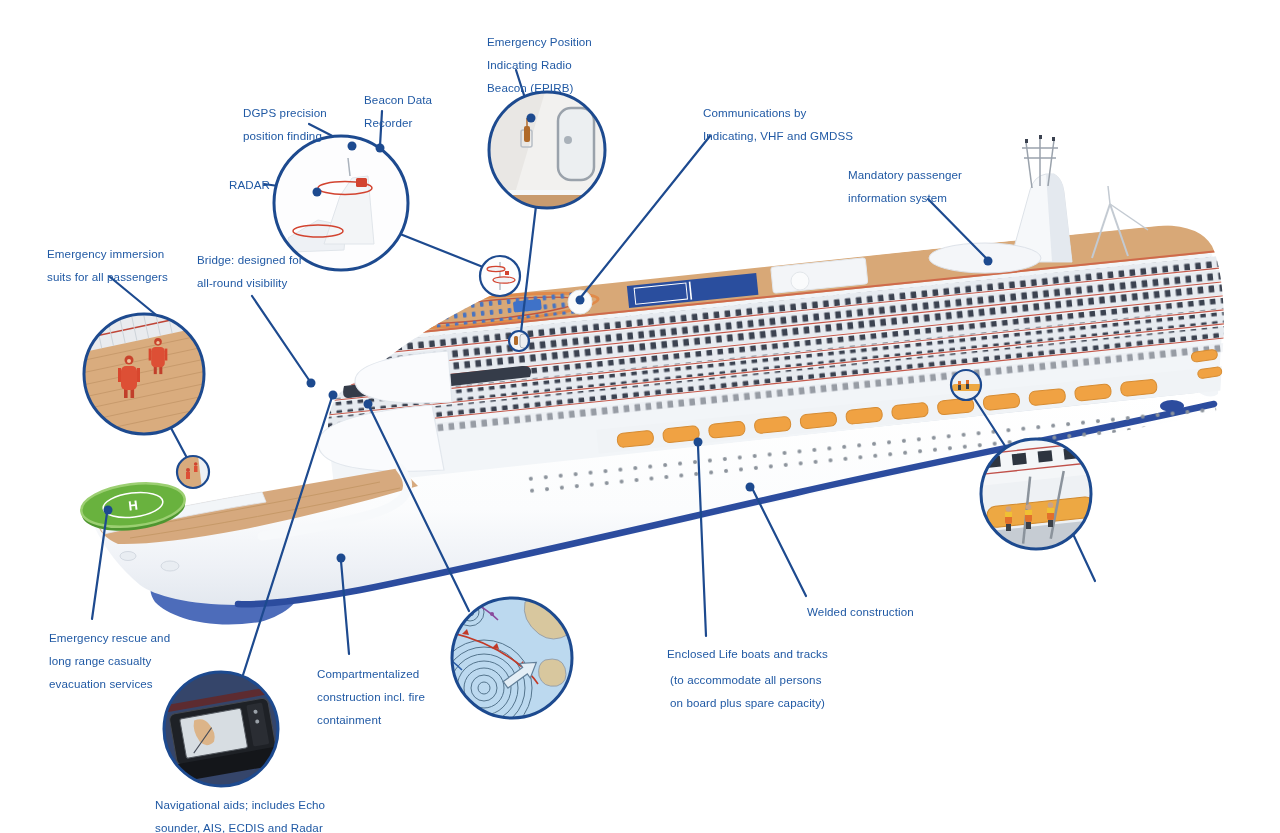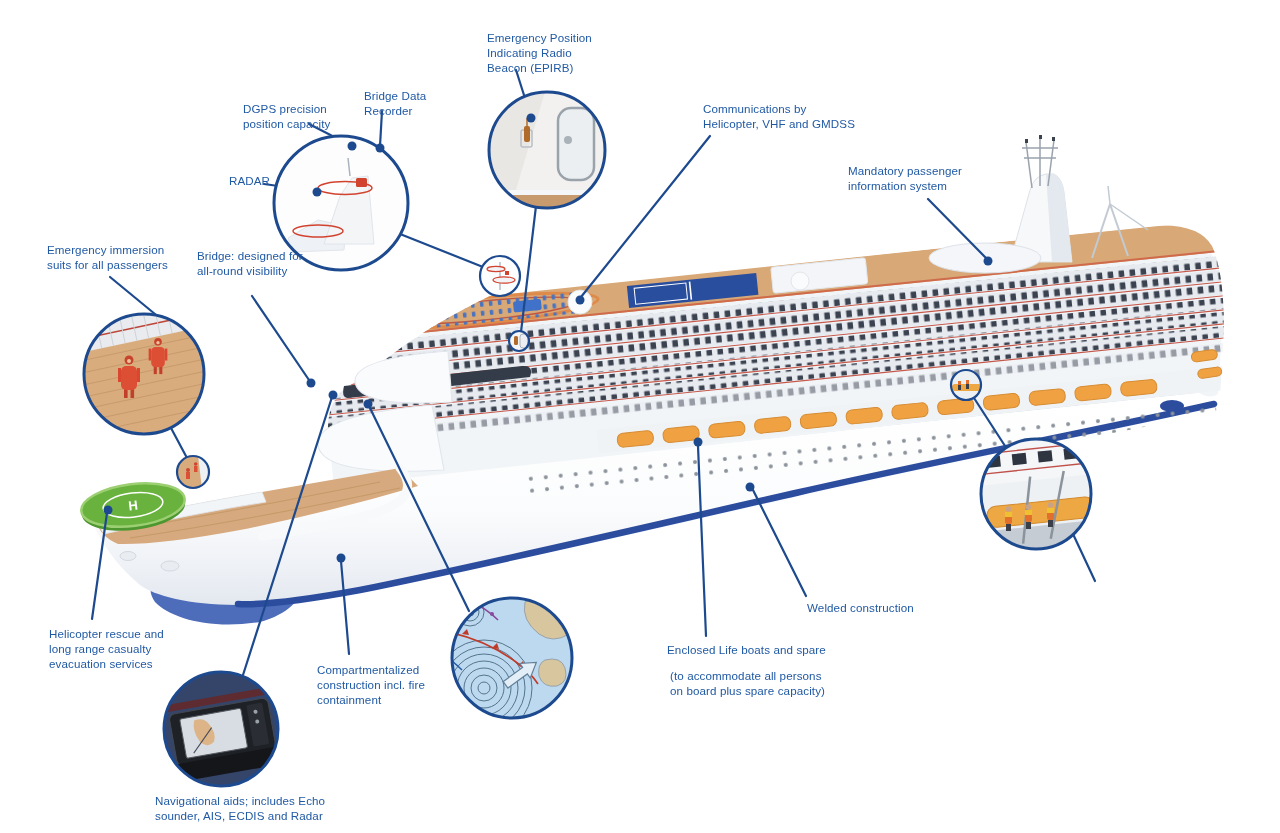--- a/index.html
+++ b/index.html
@@ -1,19 +1,19 @@
 <!DOCTYPE html>
 <html><head>
 <meta charset="utf-8">
 <style>
   html,body{margin:0;padding:0;background:#fff;}
   .canvas{position:relative;width:1280px;height:833px;background:#ffffff;overflow:hidden;
           font-family:"Liberation Sans", sans-serif;}
   .art{position:absolute;left:0;top:0;}
-  .label{position:absolute;color:#2059a4;font-size:11.6px;line-height:15px;
+  .label{position:absolute;color:#2059a4;font-size:11.6px;line-height:23px;
          white-space:pre-line;letter-spacing:0.1px;}
 </style>
 </head>
 <body>
 
 <div class="canvas">
 
 <svg class="art" width="1280" height="833" viewBox="0 0 1280 833">
   <defs>
     <linearGradient id="gHull" x1="0" y1="0" x2="0" y2="1">
@@ -452,38 +452,38 @@
     <circle cx="108" cy="510" r="4.5"></circle>
     <circle cx="698" cy="442" r="4.5"></circle>
     <circle cx="750" cy="487" r="4.5"></circle>
   </g>
 </svg>
 
 <div class="label" style="left:487px;top:30px">Emergency Position
 Indicating Radio
 Beacon (EPIRB)</div>
 <div class="label" style="left:243px;top:101px">DGPS precision
-position capacity</div>
-<div class="label" style="left:364px;top:88px">Bridge Data
+position finding</div>
+<div class="label" style="left:364px;top:88px">Beacon Data
 Recorder</div>
 <div class="label" style="left:229px;top:173px">RADAR</div>
 <div class="label" style="left:703px;top:101px">Communications by
-Helicopter, VHF and GMDSS</div>
+Indicating, VHF and GMDSS</div>
 <div class="label" style="left:848px;top:163px">Mandatory passenger
 information system</div>
 <div class="label" style="left:47px;top:242px">Emergency immersion
 suits for all passengers</div>
 <div class="label" style="left:197px;top:248px">Bridge: designed for
 all-round visibility</div>
-<div class="label" style="left:49px;top:626px">Helicopter rescue and
+<div class="label" style="left:49px;top:626px">Emergency rescue and
 long range casualty
 evacuation services</div>
 <div class="label" style="left:317px;top:662px">Compartmentalized
 construction incl. fire
 containment</div>
 <div class="label" style="left:155px;top:793px">Navigational aids; includes Echo
 sounder, AIS, ECDIS and Radar</div>
-<div class="label" style="left:667px;top:642px">Enclosed Life boats and spare</div>
+<div class="label" style="left:667px;top:642px">Enclosed Life boats and tracks</div>
 <div class="label" style="left:670px;top:668px">(to accommodate all persons
  on board plus spare capacity)</div>
 <div class="label" style="left:807px;top:600px">Welded construction</div>
 
 </div>
 
 </body></html>

